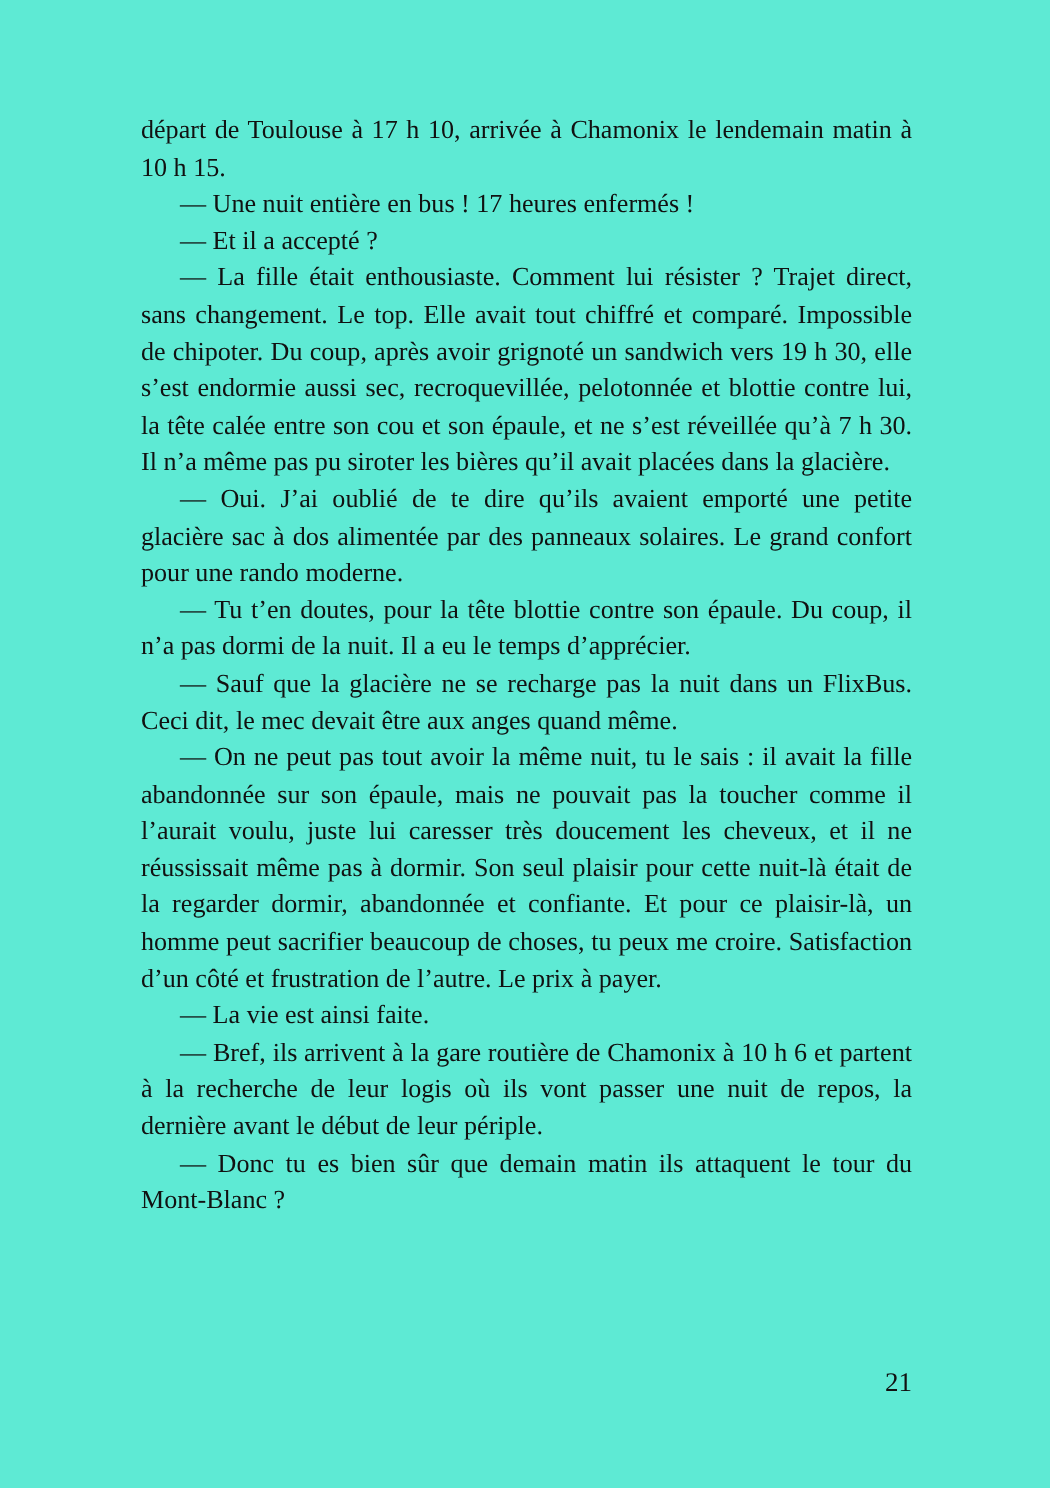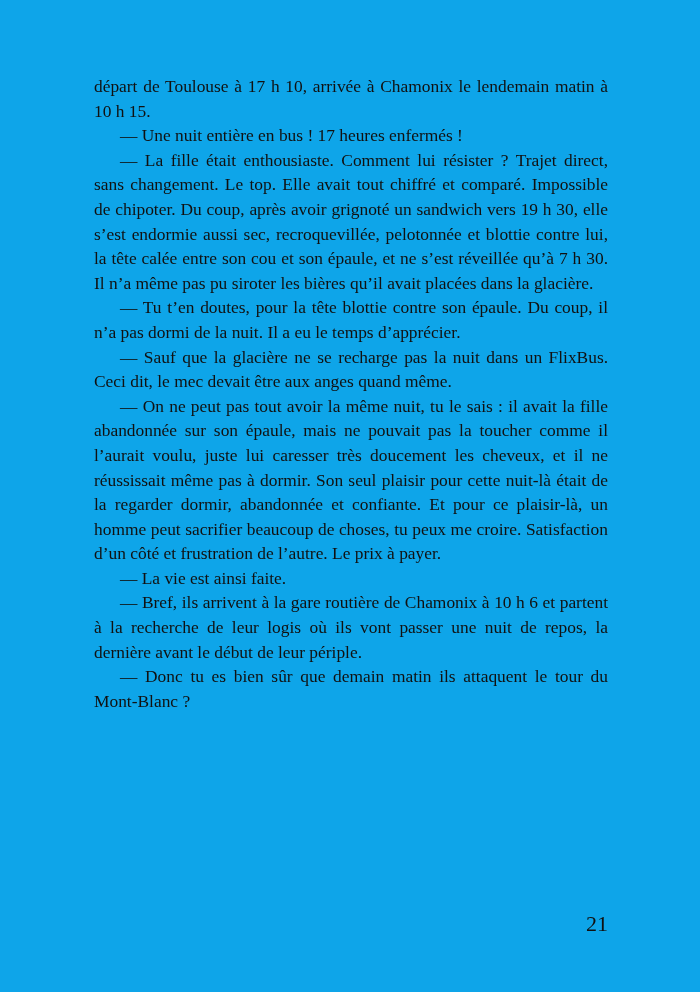--- a/index.html
+++ b/index.html
@@ -6,21 +6,21 @@
   html, body {
     width: 700px;
     height: 992px;
     background: #ffffff;
     font-family: "Liberation Serif", "DejaVu Serif", serif;
   }
   .page {
     position: relative;
     width: 700px;
     height: 992px;
-    background: #0ea5e9;
+    background: #5eead4;
     overflow: hidden;
   }
   .text-block {
     position: absolute;
     left: 94px;
     top: 74px;
     width: 514px;
     color: #111111;
     font-size: 17.4px;
     line-height: 24.6px;
@@ -31,35 +31,37 @@
   .text-block p {
     text-indent: 26px;
   }
   .text-block p.no-indent {
     text-indent: 0;
   }
   .folio {
     position: absolute;
     right: 92px;
     top: 911px;
-    font-size: 22px;
+    font-size: 18px;
     color: #111111;
     text-align: left;
     margin-left: 33px;
   }
 </style>
 </head>
 <body>
 
 <div class="page">
 
   <div class="text-block">
     <p class="no-indent">départ de Toulouse à 17 h 10, arrivée à Chamonix le lendemain matin à 10 h 15.</p>
     <p>— Une nuit entière en bus ! 17 heures enfermés !</p>
+    <p>— Et il a accepté ?</p>
     <p>— La fille était enthousiaste. Comment lui résister ? Trajet direct, sans changement. Le top. Elle avait tout chiffré et comparé. Impossible de chipoter. Du coup, après avoir grignoté un sandwich vers 19 h 30, elle s’est endormie aussi sec, recroquevillée, pelotonnée et blottie contre lui, la tête calée entre son cou et son épaule, et ne s’est réveillée qu’à 7 h 30. Il n’a même pas pu siroter les bières qu’il avait placées dans la glacière.</p>
+    <p>— Oui. J’ai oublié de te dire qu’ils avaient emporté une petite glacière sac à dos alimentée par des panneaux solaires. Le grand confort pour une rando moderne.</p>
     <p>— Tu t’en doutes, pour la tête blottie contre son épaule. Du coup, il n’a pas dormi de la nuit. Il a eu le temps d’apprécier.</p>
     <p>— Sauf que la glacière ne se recharge pas la nuit dans un FlixBus. Ceci dit, le mec devait être aux anges quand même.</p>
     <p>— On ne peut pas tout avoir la même nuit, tu le sais : il avait la fille abandonnée sur son épaule, mais ne pouvait pas la toucher comme il l’aurait voulu, juste lui caresser très doucement les cheveux, et il ne réussissait même pas à dormir. Son seul plaisir pour cette nuit-là était de la regarder dormir, abandonnée et confiante. Et pour ce plaisir-là, un homme peut sacrifier beaucoup de choses, tu peux me croire. Satisfaction d’un côté et frustration de l’autre. Le prix à payer.</p>
     <p>— La vie est ainsi faite.</p>
     <p>— Bref, ils arrivent à la gare routière de Chamonix à 10 h 6 et partent à la recherche de leur logis où ils vont passer une nuit de repos, la dernière avant le début de leur périple.</p>
     <p>— Donc tu es bien sûr que demain matin ils attaquent le tour du Mont-Blanc ?</p>
   </div>
 
   <div class="folio">21</div>
 

